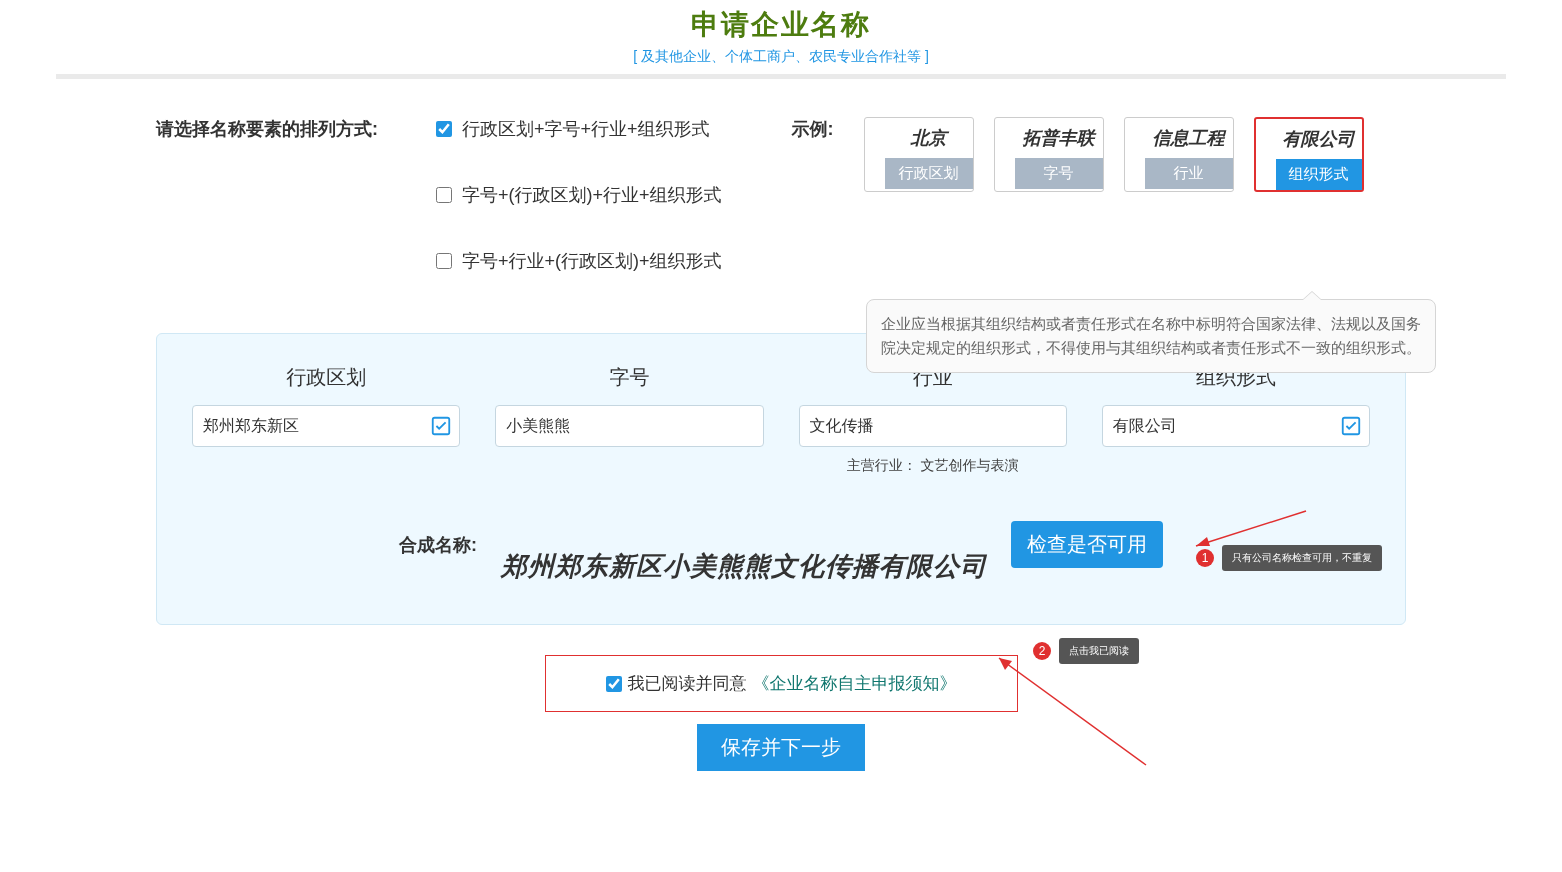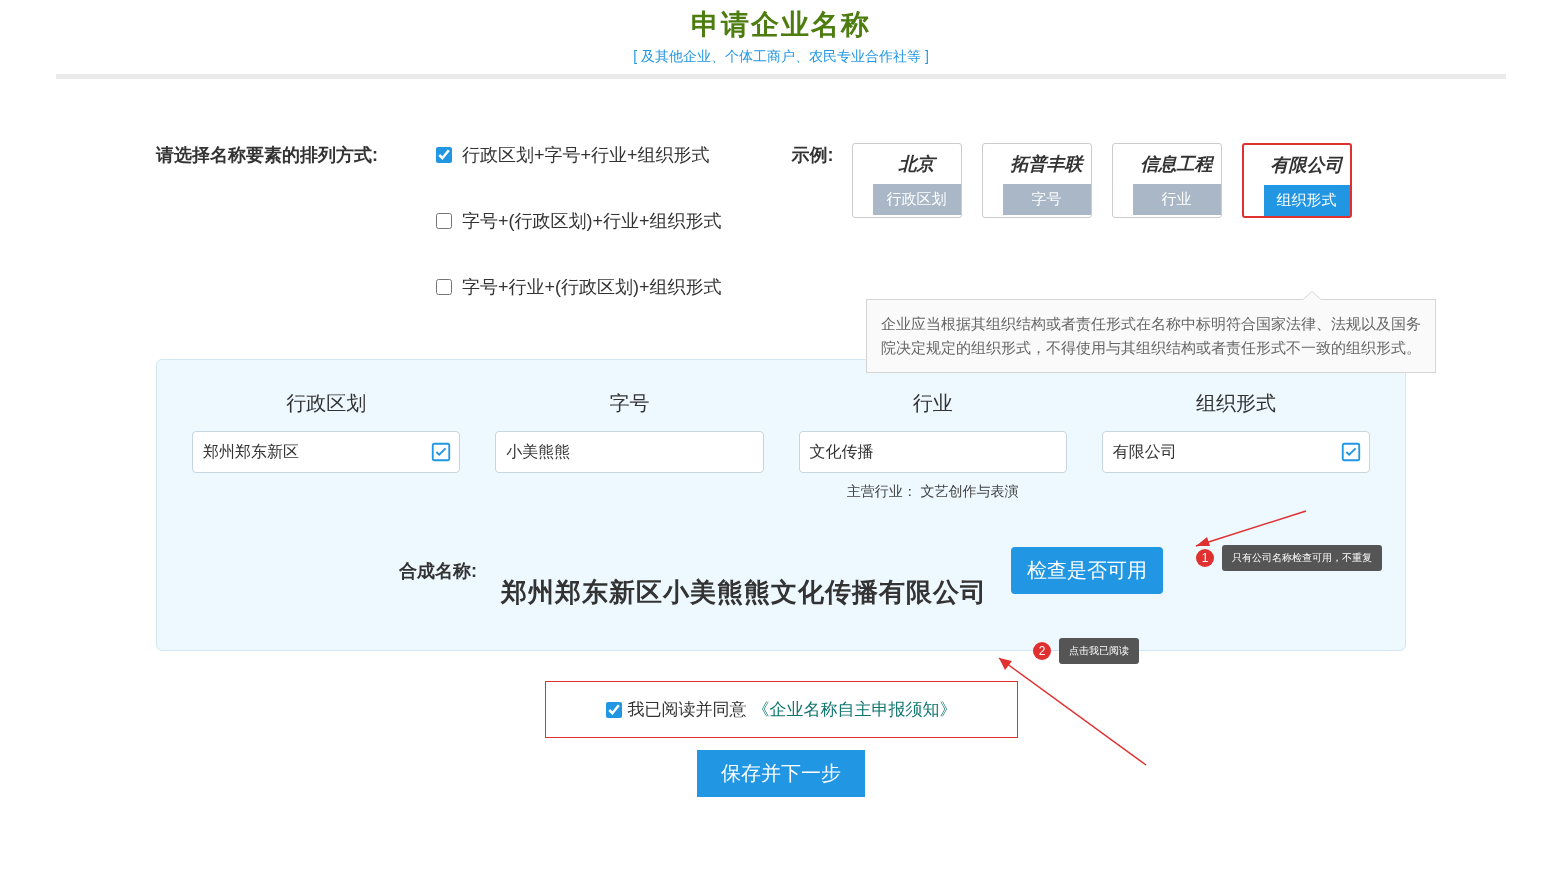--- a/index.html
+++ b/index.html
@@ -3,47 +3,47 @@
   <meta charset="utf-8">
   <style>
     * { margin: 0; padding: 0; box-sizing: border-box; }
     body { font-family: "Microsoft YaHei", Arial, sans-serif; background: #fff; color: #333; font-size: 15px; }
     .container { width: 1450px; margin: 0 auto; position: relative; }
     .header { text-align: center; padding-top: 6px; }
     .title-main { color: #4d7c0f; font-size: 28px; font-weight: bold; letter-spacing: 2px; }
     .title-sub { color: #2196e3; font-size: 14px; margin-top: 4px; }
     .divider { height: 5px; background: #eaeaea; margin-top: 8px; }
     .content { padding: 38px 100px 0 100px; position: relative; }
-    .row1 { display: flex; align-items: flex-start; margin-top: 26px; }
+    .row1 { display: flex; align-items: flex-start; }
     .label-bold { font-weight: bold; font-size: 18px; margin-right: 40px; width: 240px; }
     .options-col { display: flex; flex-direction: column; gap: 42px; margin-right: 60px; }
     .option { display: flex; align-items: center; gap: 10px; font-size: 18px; }
     .chk { width: 16px; height: 16px; accent-color: #2196e3; }
     .example-label { font-weight: bold; font-size: 18px; margin-right: 18px; }
     .example-blocks { display: flex; gap: 20px; }
     .ex-block { width: 110px; border: 1px solid #ccc; border-radius: 3px; text-align: center; background: #fff; padding-left: 20px; }
     .ex-block.selected { border: 2px solid #e03030; }
     .ex-top { font-family: "KaiTi", "STKaiti", cursive; font-size: 18px; font-weight: bold; padding: 8px 0; font-style: italic; }
     .ex-bot { background: #a9b7c6; color: #fff; font-size: 15px; padding: 6px 0; }
     .ex-bot.selected { background: #2196e3; }
     .bubble-wrap { position: absolute; left: 810px; top: 220px; width: 570px; }
-    .bubble { border: 1px solid #d5d5d5; border-radius: 0; padding: 12px 14px; color: #666; font-size: 15px; line-height: 1.6; position: relative; background: #fafafa; }
+    .bubble { border: 1px solid #d5d5d5; border-radius: 8px; padding: 12px 14px; color: #666; font-size: 15px; line-height: 1.6; position: relative; background: #fafafa; }
     .bubble-arrow { position: absolute; top: -9px; left: 435px; width: 0; height: 0; border-left: 10px solid transparent; border-right: 10px solid transparent; border-bottom: 9px solid #d5d5d5; }
     .bubble-arrow::after { content: ""; position: absolute; top: 1px; left: -9px; border-left: 9px solid transparent; border-right: 9px solid transparent; border-bottom: 8px solid #fafafa; }
     .form-panel { margin-top: 60px; background: #eef9ff; border: 1px solid #d0e8f5; border-radius: 6px; padding: 30px 35px 40px 35px; }
     .form-row { display: flex; gap: 35px; }
     .form-col { flex: 1; display: flex; flex-direction: column; align-items: center; }
     .col-title { font-size: 20px; margin-bottom: 14px; color: #333; }
     .inp-wrap { position: relative; width: 100%; }
     .inp { width: 100%; height: 42px; border: 1px solid #c5d6e0; border-radius: 4px; padding: 0 40px 0 10px; font-size: 16px; background: #fff; color: #333; }
     .inp-icon { position: absolute; right: 8px; top: 50%; transform: translateY(-50%); width: 22px; height: 22px; color: #2196e3; }
     .main-industry { margin-top: 10px; font-size: 14px; color: #404040; text-align: center; }
     .composed-row { display: flex; align-items: center; justify-content: center; margin-top: 30px; gap: 24px; position: relative; }
     .composed-label { font-size: 18px; font-weight: bold; }
-    .composed-name { font-family: "KaiTi", "STKaiti", cursive; font-size: 26px; font-weight: bold; letter-spacing: 1px; margin-top: 44px; }
+    .composed-name { font-family: "KaiTi", "STKaiti", cursive; font-size: 26px; font-style: italic; font-weight: bold; letter-spacing: 1px; margin-top: 44px; }
     .check-btn { background: #2196e3; color: #fff; border: none; padding: 10px 16px; font-size: 20px; border-radius: 4px; cursor: pointer; }
     .annotate1 { position: absolute; left: 1140px; top: 545px; display: flex; align-items: center; gap: 8px; }
     .num-badge { width: 18px; height: 18px; border-radius: 50%; background: #e03030; color: #fff; font-size: 12px; display: flex; align-items: center; justify-content: center; }
     .annotate-box { background: #555; color: #fff; font-size: 10px; padding: 6px 10px; border-radius: 3px; white-space: nowrap; }
     .consent-section { text-align: center; margin-top: 30px; position: relative; }
     .consent-box { display: inline-flex; align-items: center; gap: 6px; border: 1px solid #e03030; padding: 16px 60px; font-size: 17px; }
     .consent-link { color: #0f766e; text-decoration: none; }
     .save-btn { display: block; margin: 12px auto 0 auto; background: #2196e3; color: #fff; border: none; padding: 10px 24px; font-size: 20px; cursor: pointer; }
     .annotate2 { position: absolute; left: 977px; top: 638px; display: flex; align-items: center; gap: 8px; }
     .arrow-svg { position: absolute; pointer-events: none; }
@@ -68,21 +68,21 @@
         </label>
         <label class="option">
           <input type="checkbox" class="chk" style="">
           <span>字号+(行政区划)+行业+组织形式</span>
         </label>
         <label class="option">
           <input type="checkbox" class="chk" style="">
           <span>字号+行业+(行政区划)+组织形式</span>
         </label>
       </div>
-      <div style="margin-left:10px; display:flex; align-items:flex-start;">
+      <div style="margin-left:10px; display:flex; align-items:flex-start;gap:12px;">
         <div class="example-label">示例:</div>
         <div class="example-blocks">
           <div class="ex-block">
             <div class="ex-top">北京</div>
             <div class="ex-bot">行政区划</div>
           </div>
           <div class="ex-block">
             <div class="ex-top">拓普丰联</div>
             <div class="ex-bot">字号</div>
           </div>

